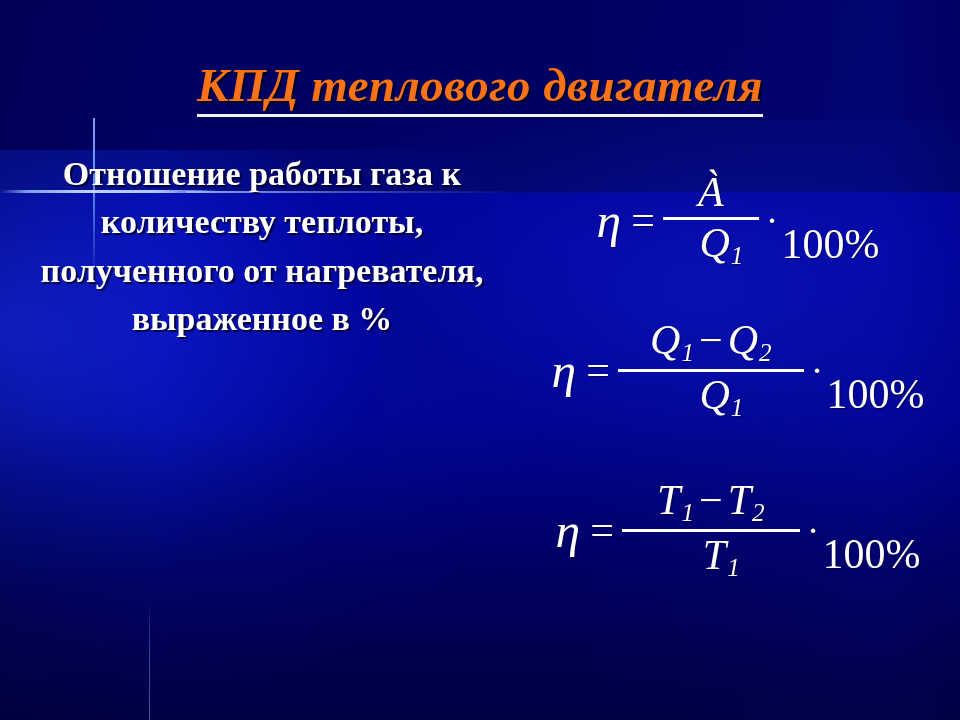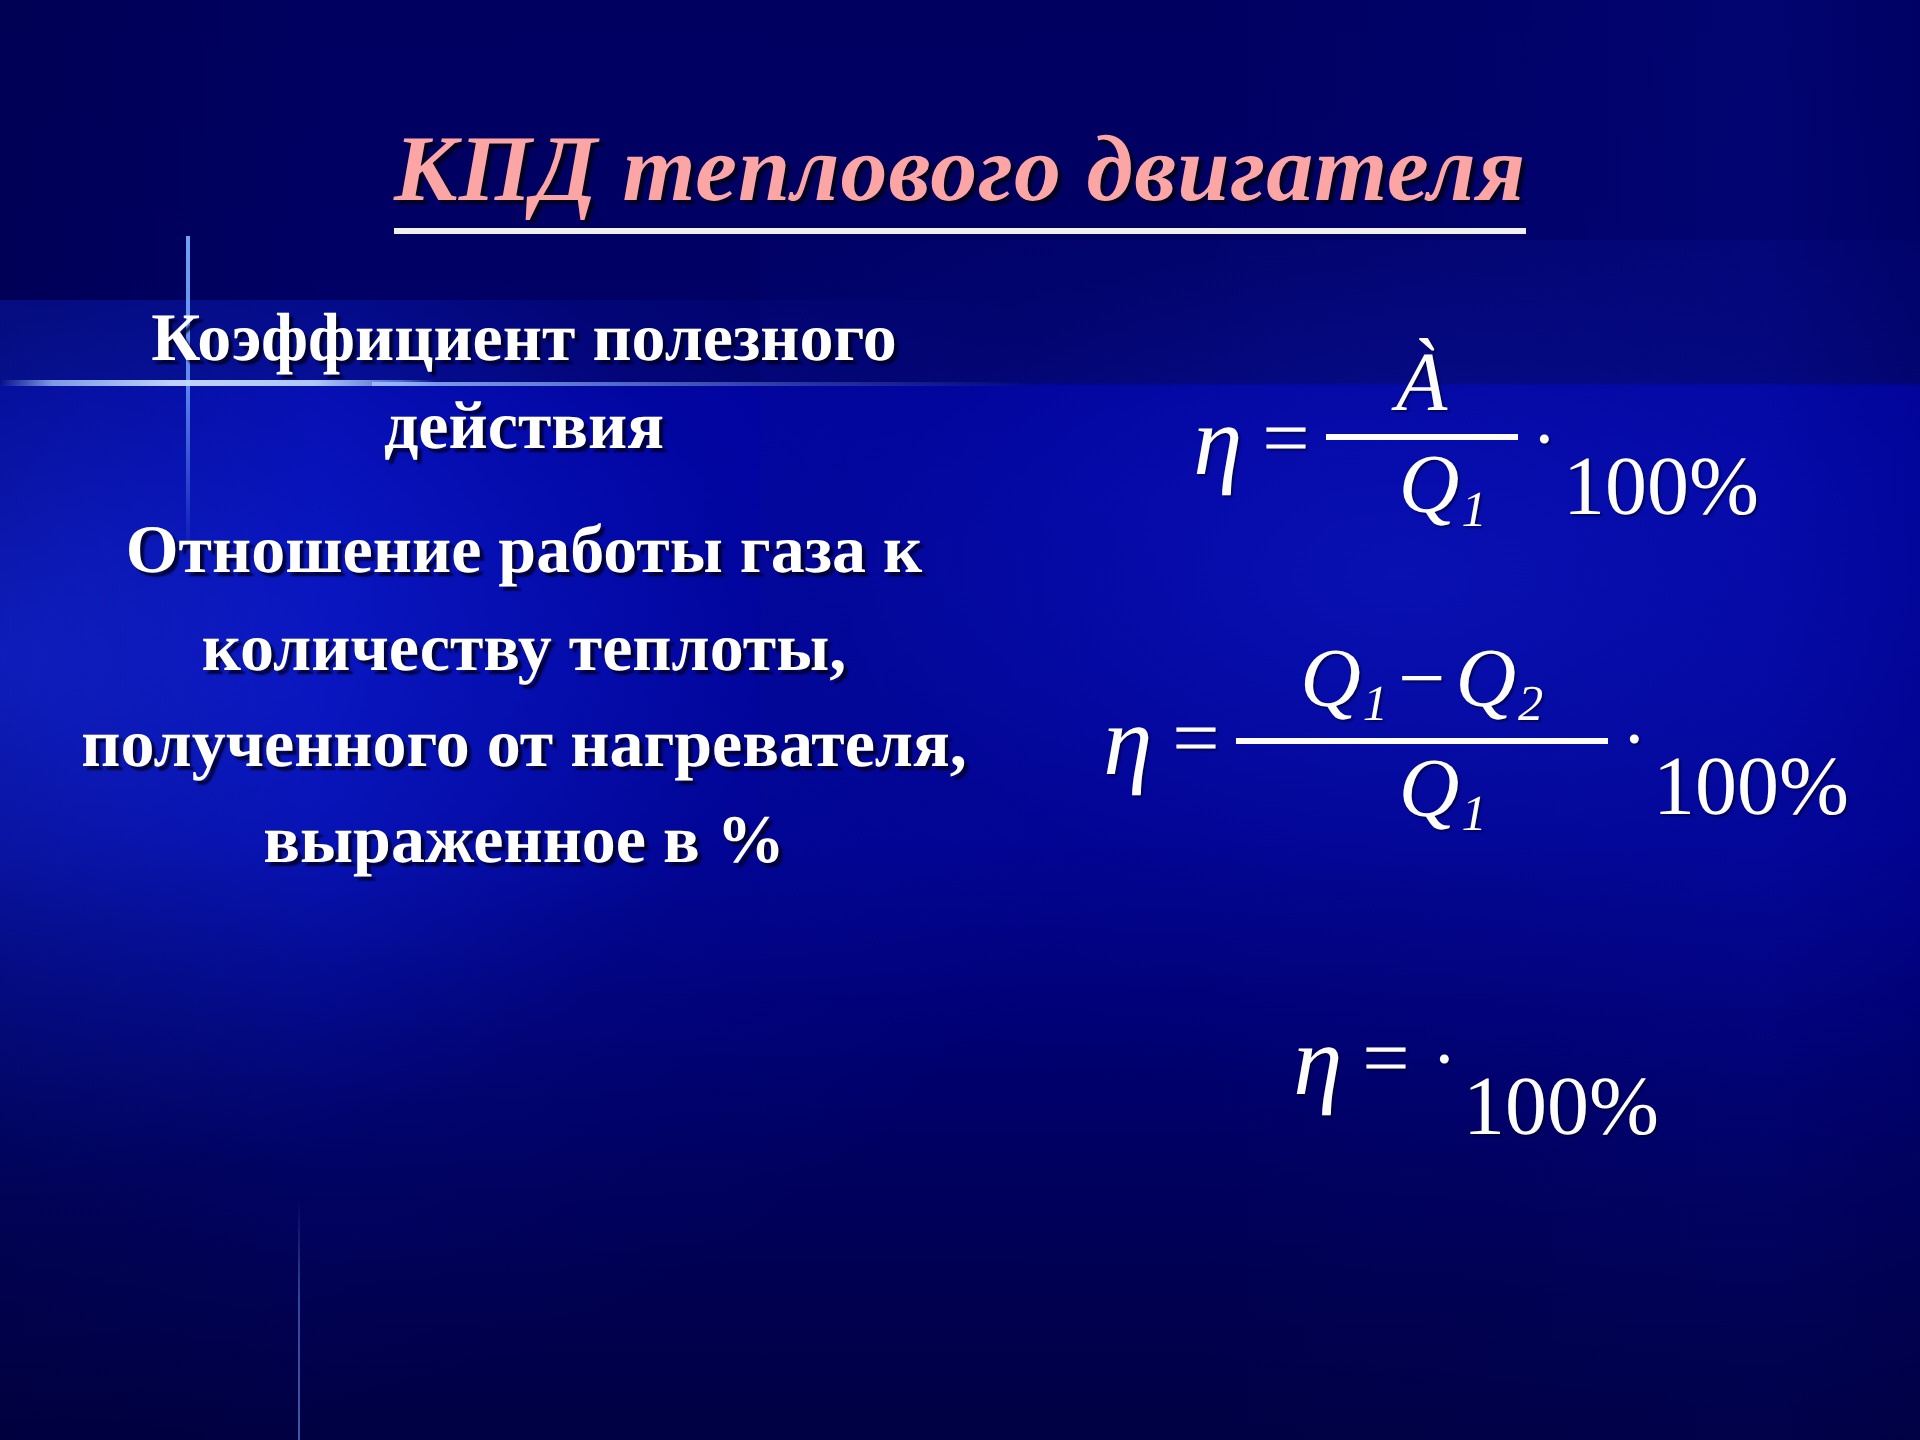--- a/index.html
+++ b/index.html
@@ -135,21 +135,21 @@
   
   .title {
     position: absolute;
     left: 0;
     top: 58px;
     width: 960px;
     text-align: center;
     font-size: 47px;
     font-weight: bold;
     font-style: italic;
-    color: #fca5a5;
+    color: #f97316;
     letter-spacing: 0.5px;
     text-shadow: 2px 2px 1px rgba(0,0,25,0.85);
   }
   .title .tline {
     display: inline-block;
     border-bottom: 3px solid #f0f0ec;
     padding-bottom: 2px;
   }
 
   
@@ -242,21 +242,20 @@
   <div class="deco-vline"></div>
   <div class="deco-hline"></div>
   <div class="deco-hline2"></div>
   <div class="deco-vline2"></div>
 
   <div class="title">
     <span class="tline">КПД теплового двигателя</span>
   </div>
 
   <div class="left-col">
-    <p class="para-1">Коэффициент полезного действия</p>
     <p class="para-2">Отношение работы газа к количеству теплоты, полученного от нагревателя, выраженное в %</p>
   </div>
 
   <div class="formula-col">
 
     <div class="formula f1">
       <span class="eta">η</span>
       <span class="eq">=</span>
       <span class="frac">
         <span class="num">À</span>
@@ -275,18 +274,23 @@
         <span class="bar"></span>
         <span class="den"><span>Q</span><sub>1</sub></span>
       </span>
       <span class="dotop">·</span>
       <span class="hundred">100%</span>
     </div>
 
     <div class="formula f3">
       <span class="eta">η</span>
       <span class="eq">=</span>
+      <span class="frac">
+        <span class="num"><span>T</span><sub>1</sub><span class="minus">−</span><span>T</span><sub>2</sub></span>
+        <span class="bar"></span>
+        <span class="den"><span>T</span><sub>1</sub></span>
+      </span>
       <span class="dotop">·</span>
       <span class="hundred">100%</span>
     </div>
 
   </div>
 </div>
 
 </body></html>

